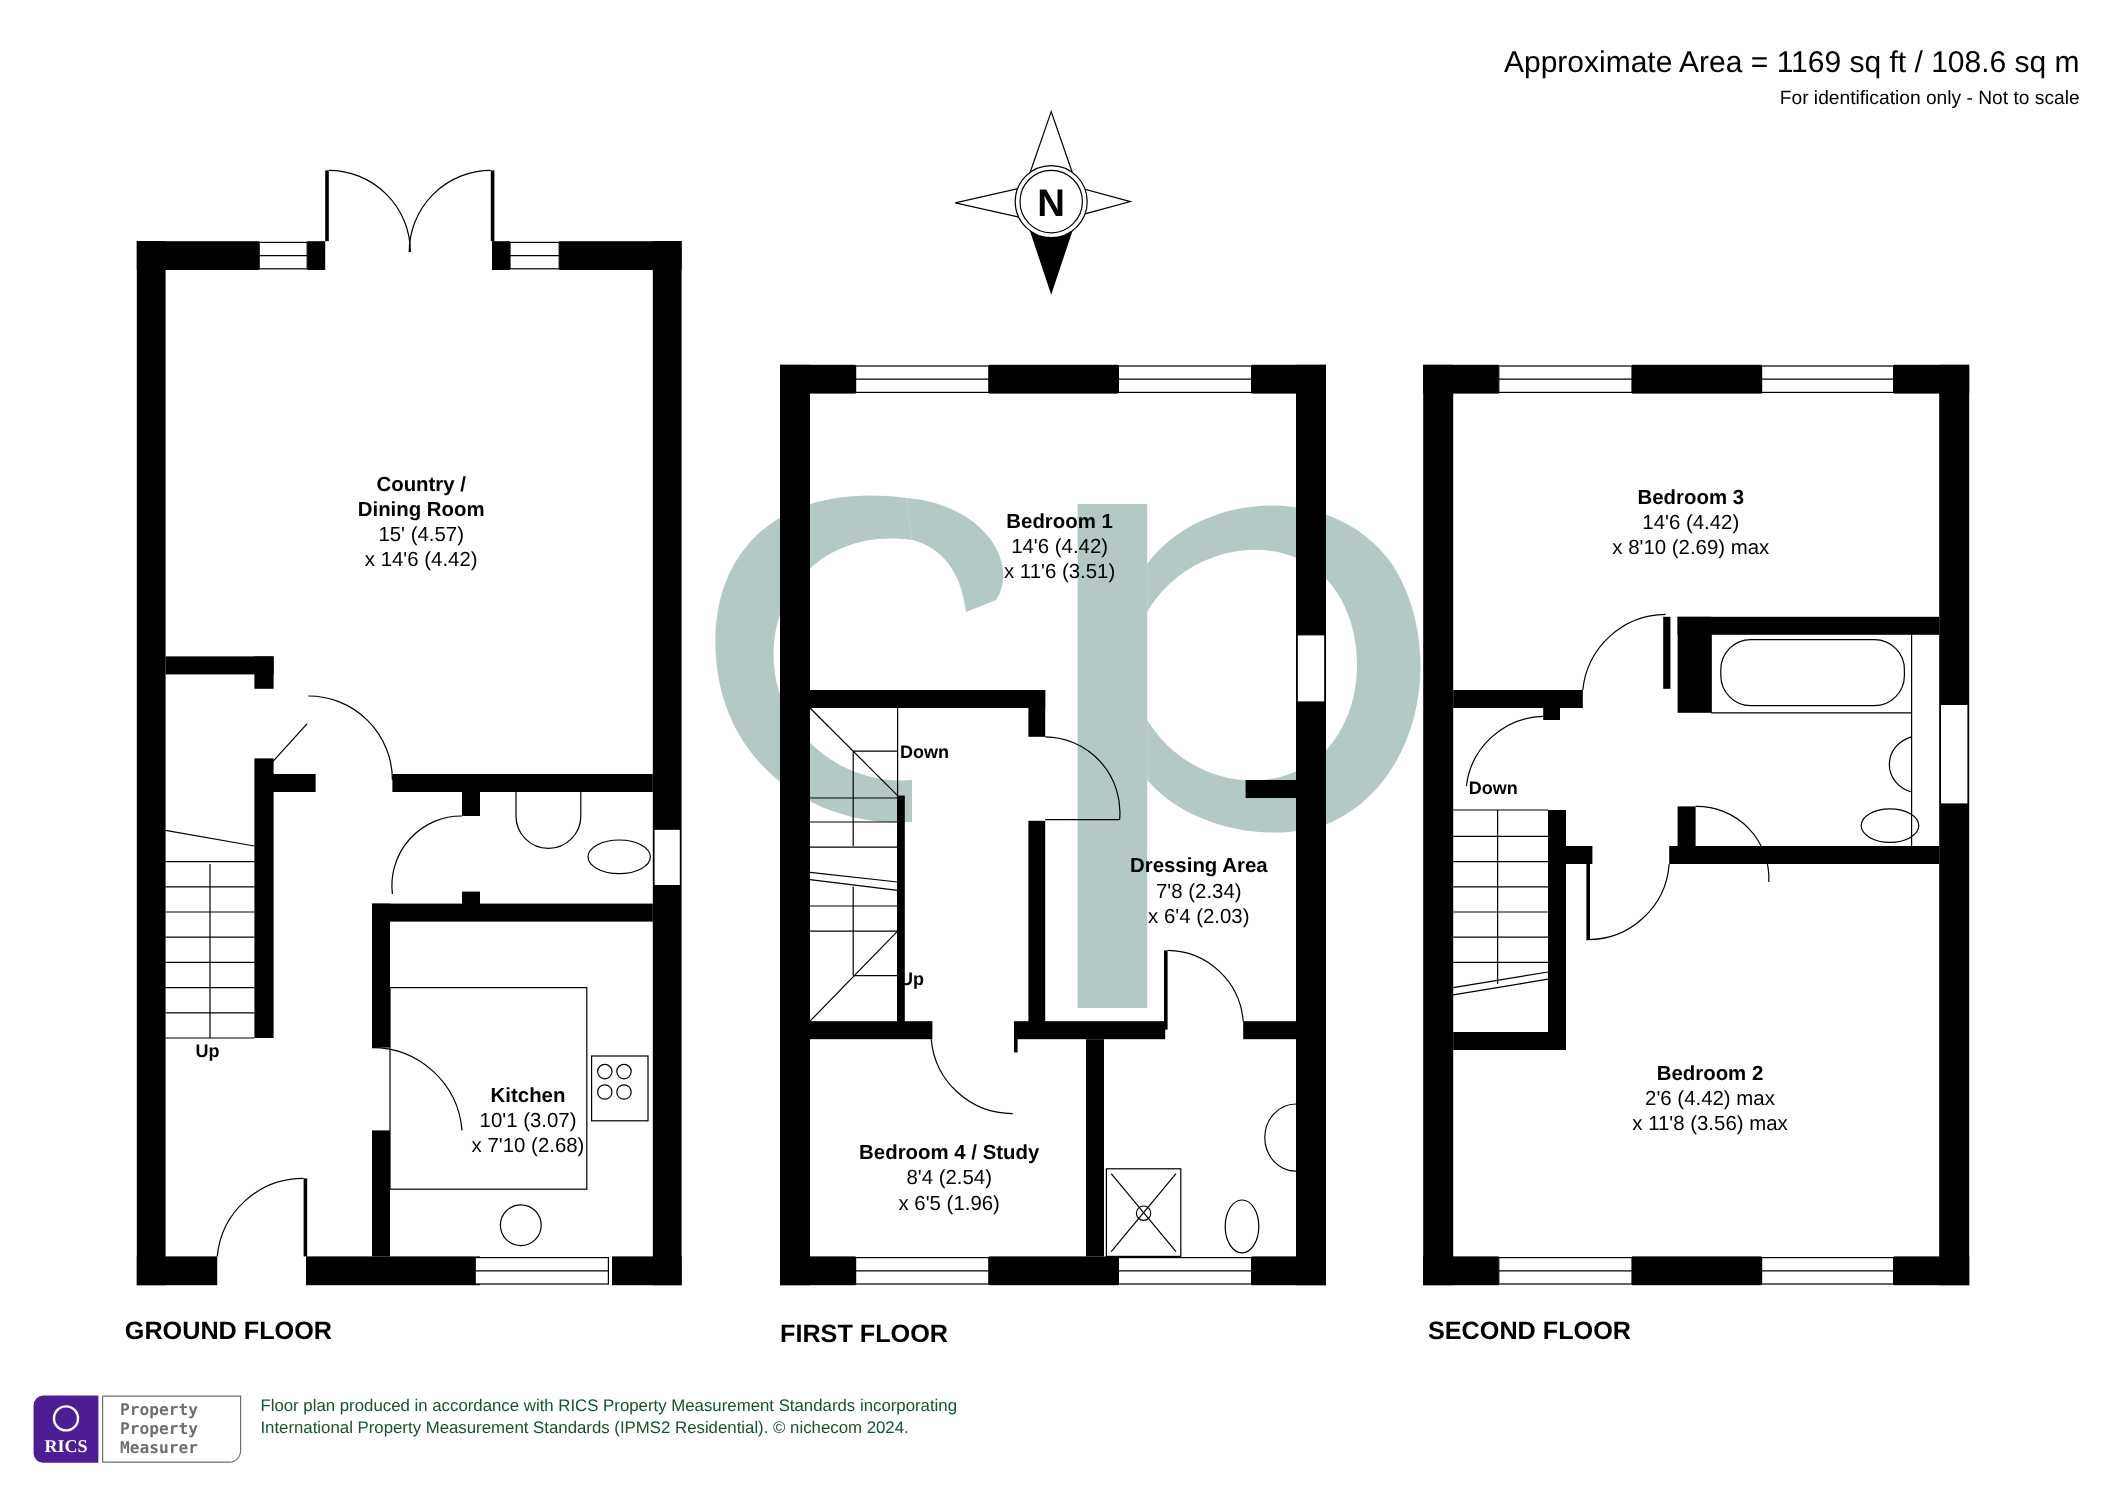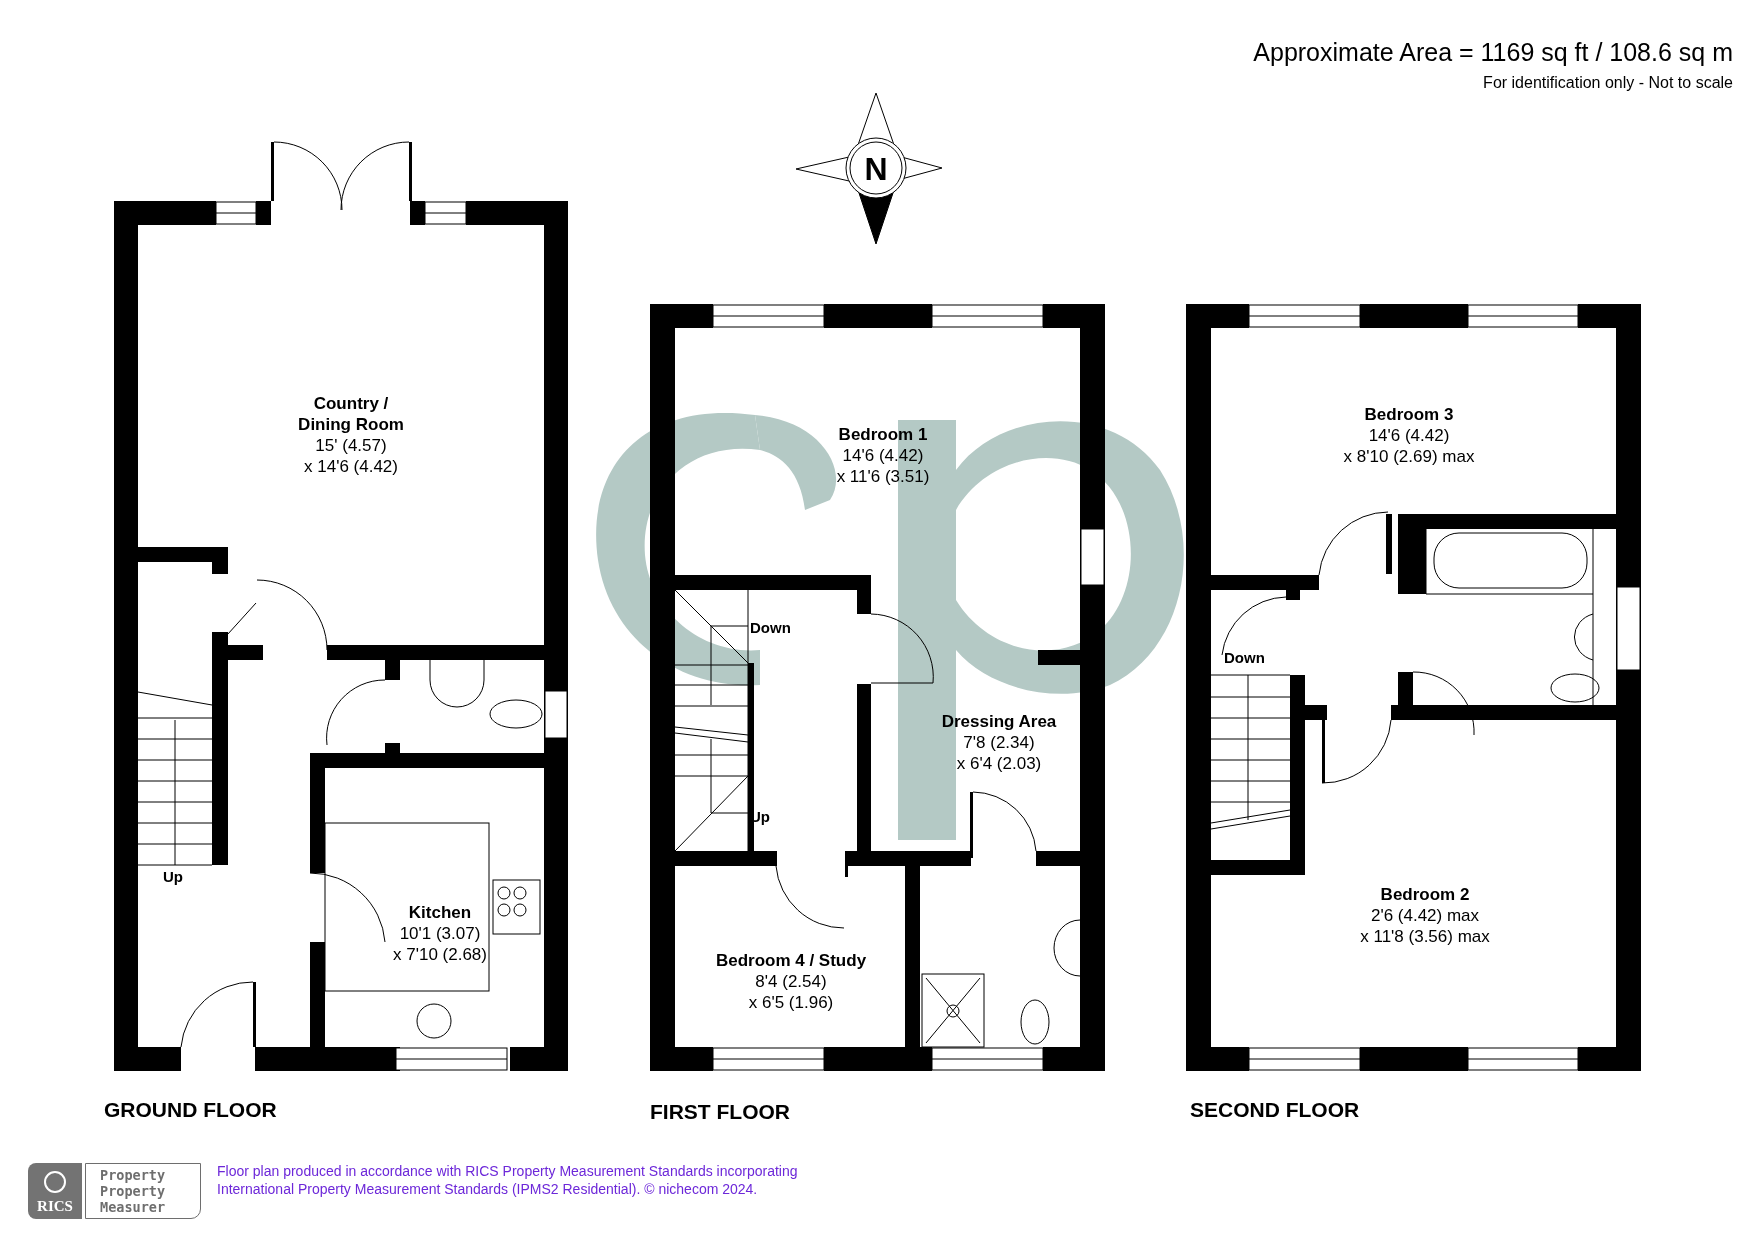--- a/index.html
+++ b/index.html
@@ -6,22 +6,22 @@
   body { width:1755px; height:1241px; position:relative; overflow:hidden; font-family:"Liberation Sans", sans-serif; color:#000; }
   .abs { position:absolute; }
   .area-title { right:22px; top:38px; font-size:25px; text-align:right; white-space:nowrap; }
   .area-sub { right:22px; top:74px; font-size:16px; text-align:left; white-space:nowrap; }
   svg.plan { position:absolute; left:0; top:0; }
   .room-label { position:absolute; text-align:center; font-size:17px; line-height:21px; transform:translateX(-50%); white-space:nowrap; }
   .room-label .nm { font-weight:bold; display:block; }
   .room-label .dm { display:block; }
   .floor-label { position:absolute; font-weight:bold; font-size:21px; white-space:nowrap; }
   .stair-label { position:absolute; font-weight:bold; font-size:15px; }
-  .footer-text { position:absolute; left:217px; top:1162px; font-size:14px; line-height:18px; color:#6d28d9; white-space:nowrap; }
-  .rics-box { position:absolute; left:28px; top:1163px; width:54px; height:56px; background:#737373; color:#fff; border-radius:8px 0 0 8px; }
+  .footer-text { position:absolute; left:217px; top:1162px; font-size:14px; line-height:18px; color:#14532d; white-space:nowrap; }
+  .rics-box { position:absolute; left:28px; top:1163px; width:54px; height:56px; background:#4c1d95; color:#fff; border-radius:8px 0 0 8px; }
   .rics-box .rt { position:absolute; bottom:4px; left:0; width:100%; text-align:center; font-family:"Liberation Serif", serif; font-weight:bold; font-size:15px; }
   .rics-box .lion { position:absolute; top:8px; left:16px; width:22px; height:22px; border-radius:50%; border:2px solid #fff; box-sizing:border-box; }
   .cert-box { position:absolute; left:85px; top:1163px; width:116px; height:56px; border:1.5px solid #6e6e6e; border-radius:0 0 10px 0; box-sizing:border-box; color:#6e6e6e; font-family:"DejaVu Sans Mono", monospace; font-weight:bold; font-size:13.5px; line-height:16px; padding:3px 0 0 14px; }
 </style>
 </head>
 <body>
 
 <div class="abs area-title">Approximate Area = 1169 sq ft / 108.6 sq m</div>
 <div class="abs area-sub">For identification only - Not to scale</div>
 

